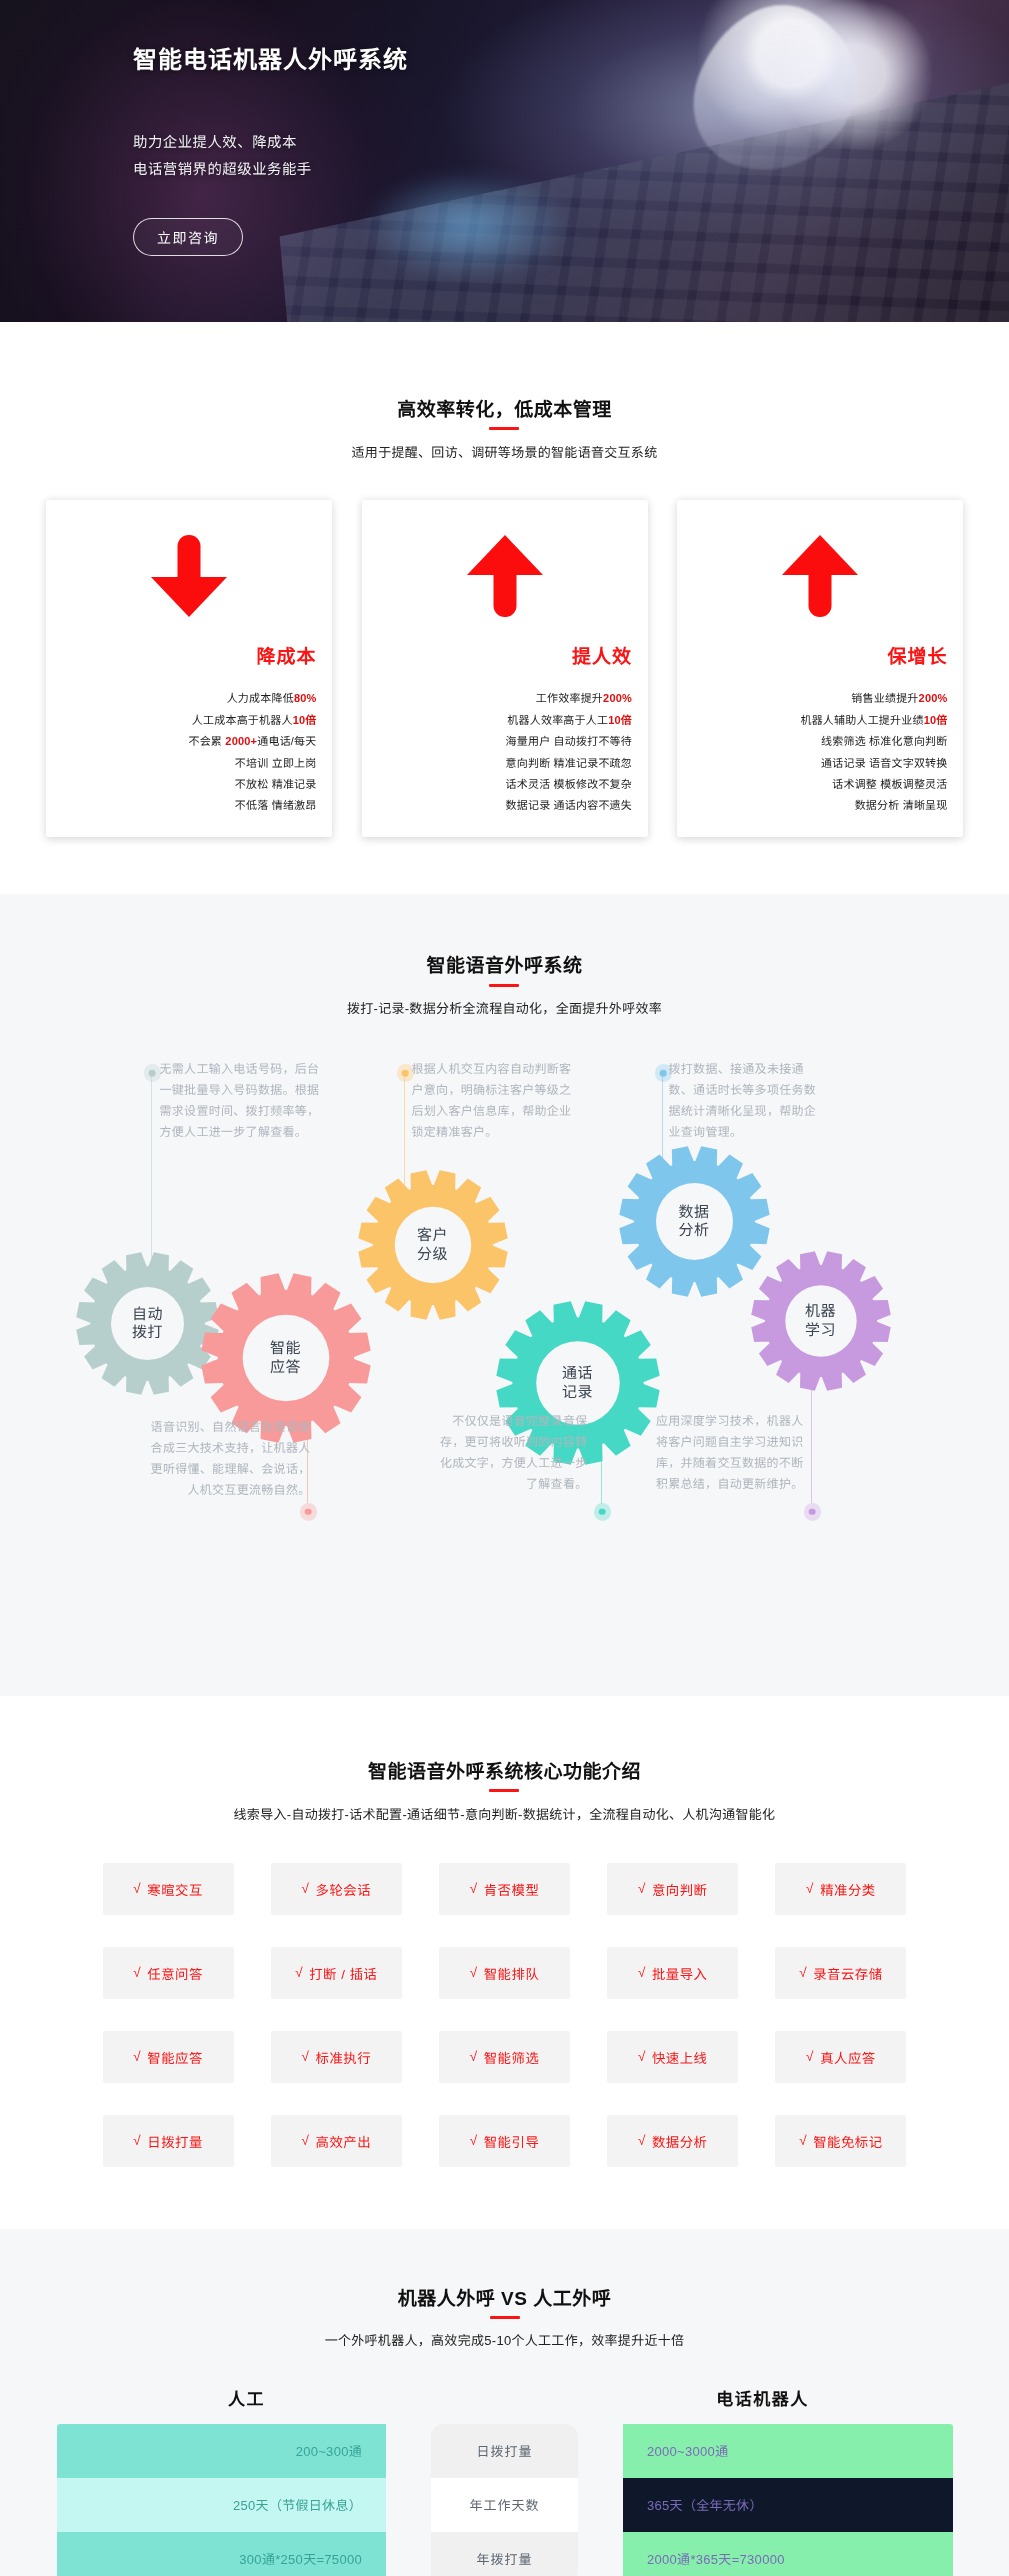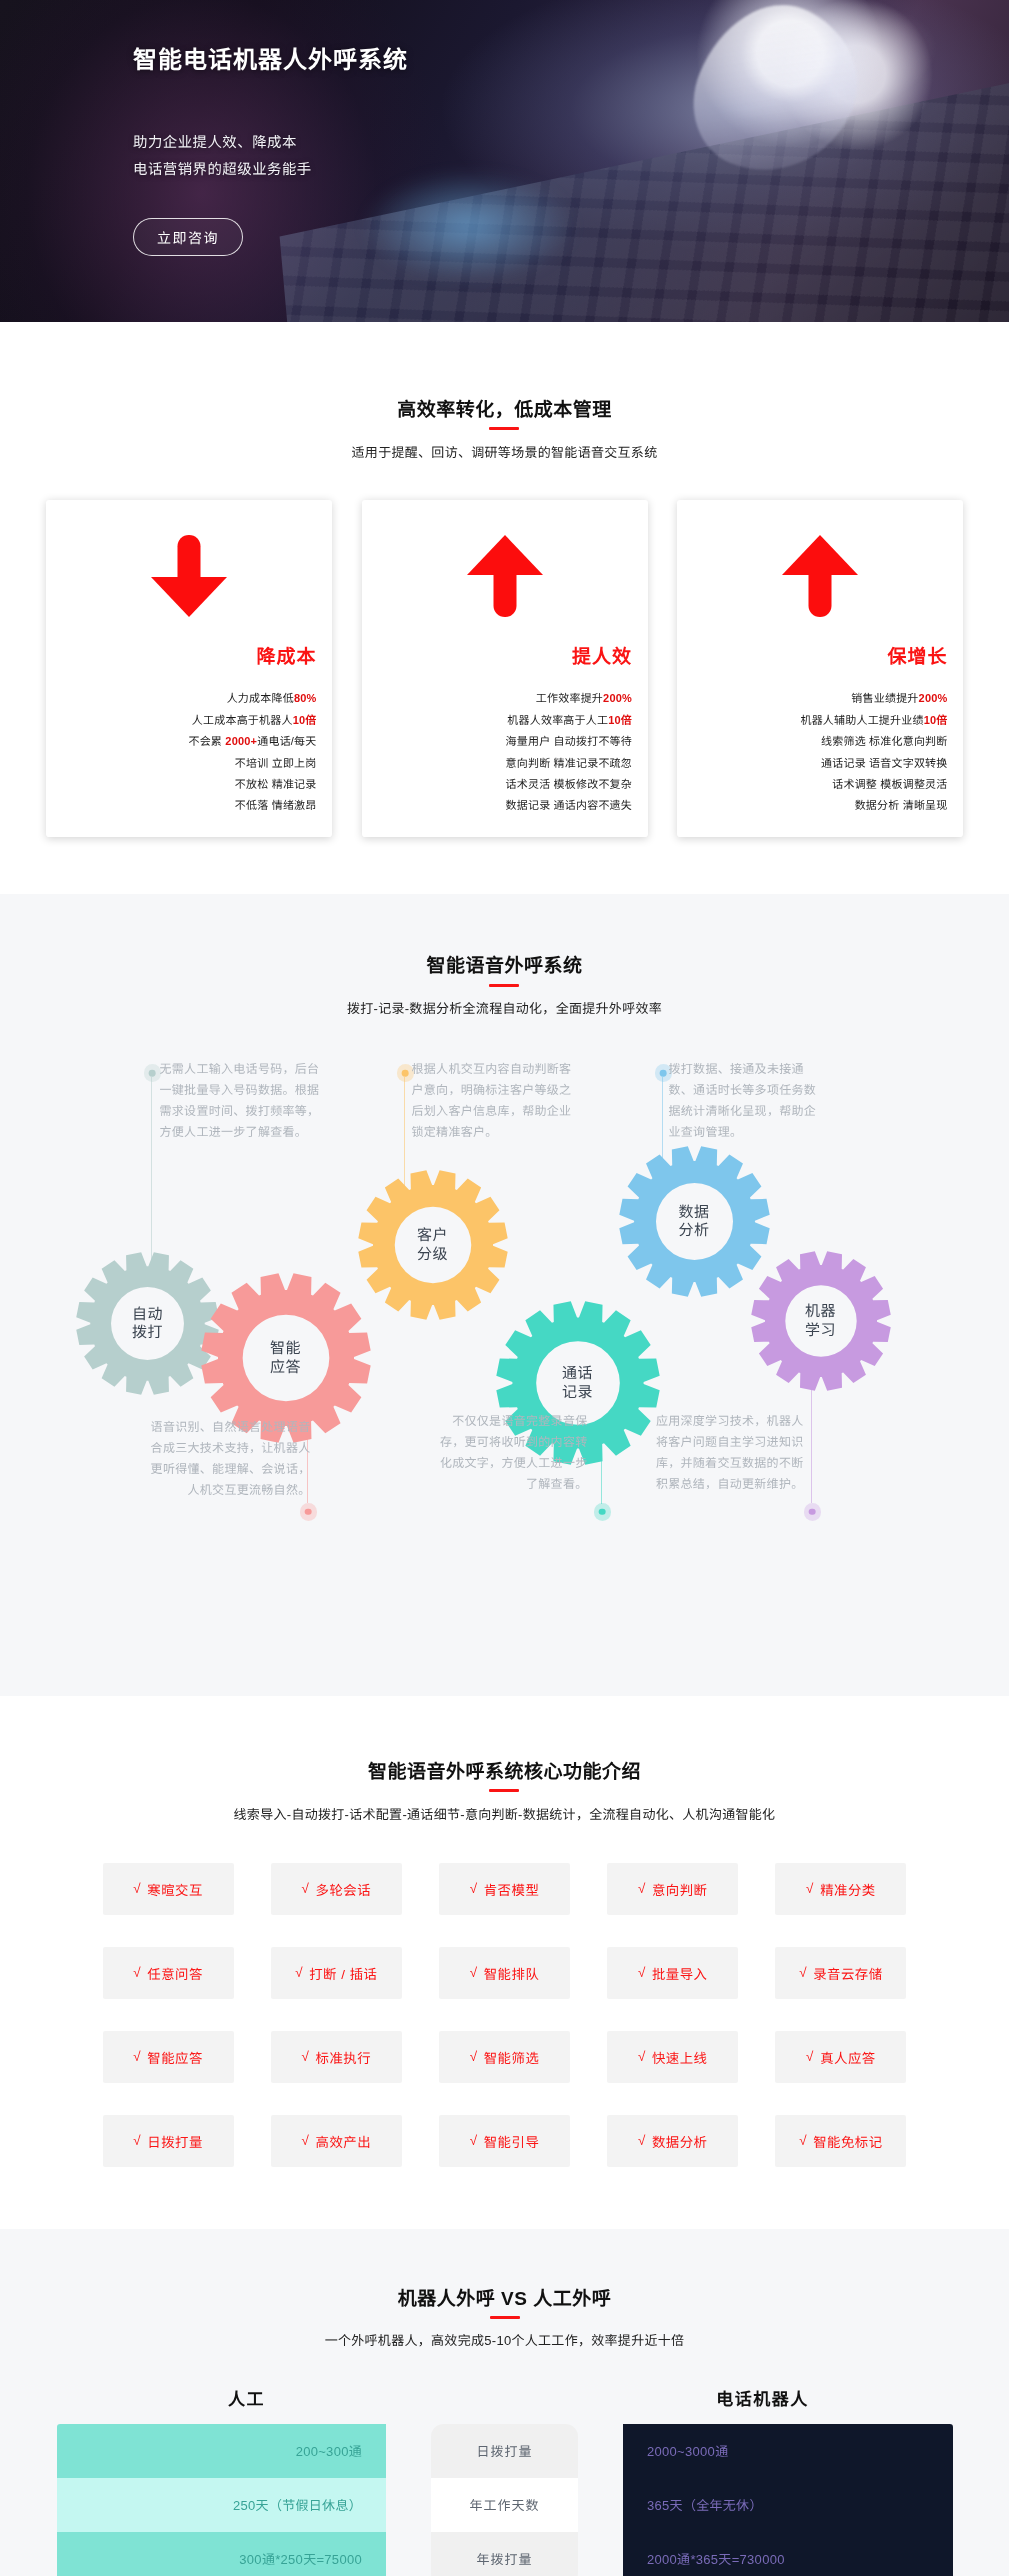--- a/index.html
+++ b/index.html
@@ -178,21 +178,21 @@
     font-size: 13px; color: #5e6671; letter-spacing: 1px;
   }
   .crow .cright {
     flex: 1; display: flex; align-items: center; justify-content: flex-start;
     padding-left: 24px; font-size: 13px; color: #7a6bb8; letter-spacing: 0.3px;
   }
   .crow.odd  .cleft  { background: #7fe3d4; }
   .crow.even .cleft  { background: #c4f7f1; }
   .crow.odd  .cmid   { background: #f0f0f0; }
   .crow.even .cmid   { background: #ffffff; }
-  .crow.odd  .cright { background: #0f172a; }
+  .crow.odd  .cright { background: #86efac; }
   .crow.even .cright { background: #0f172a; }
   .crow:first-child .cmid { border-top-left-radius: 12.4px; border-top-right-radius: 12.4px; }
   .crow:last-child  .cmid { border-bottom-left-radius: 12.4px; border-bottom-right-radius: 12.4px; }
 </style>
 </head>
 <body>
 
 <div class="page">
 
   <section class="hero">

